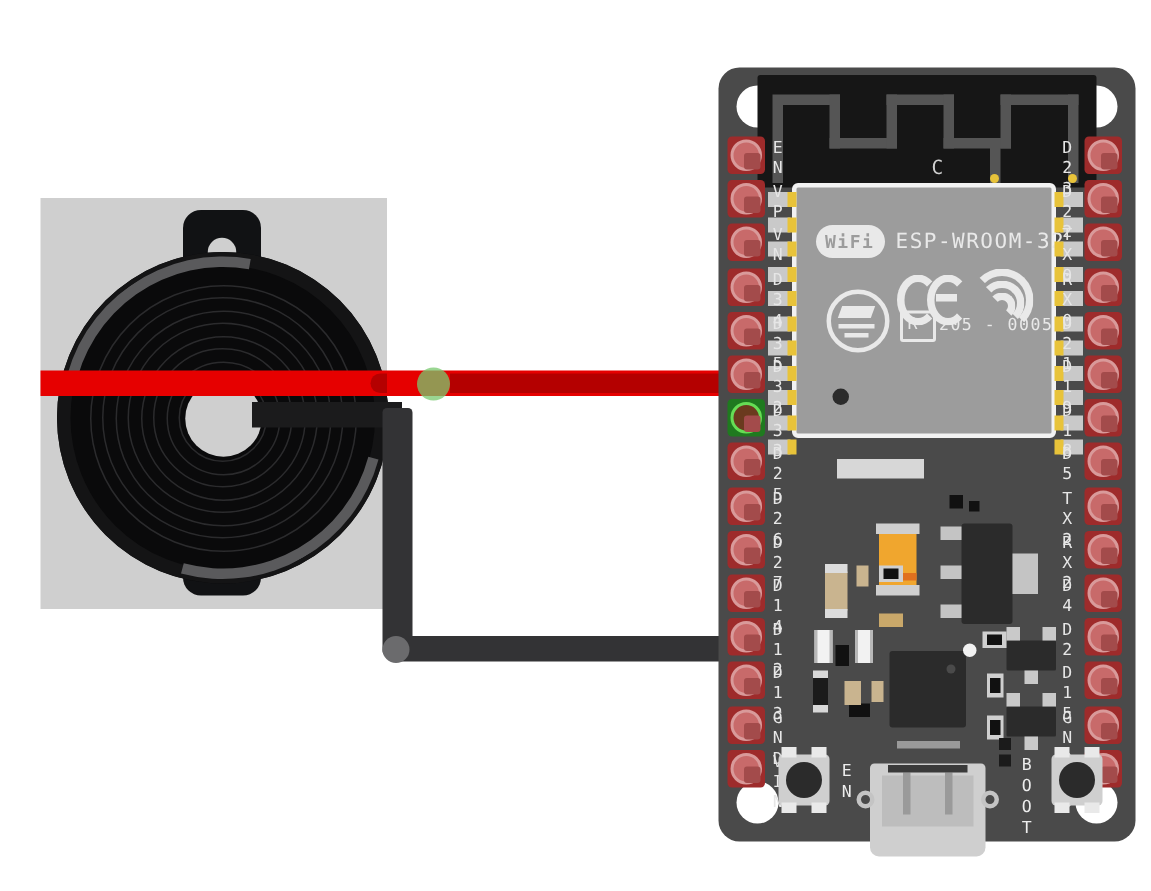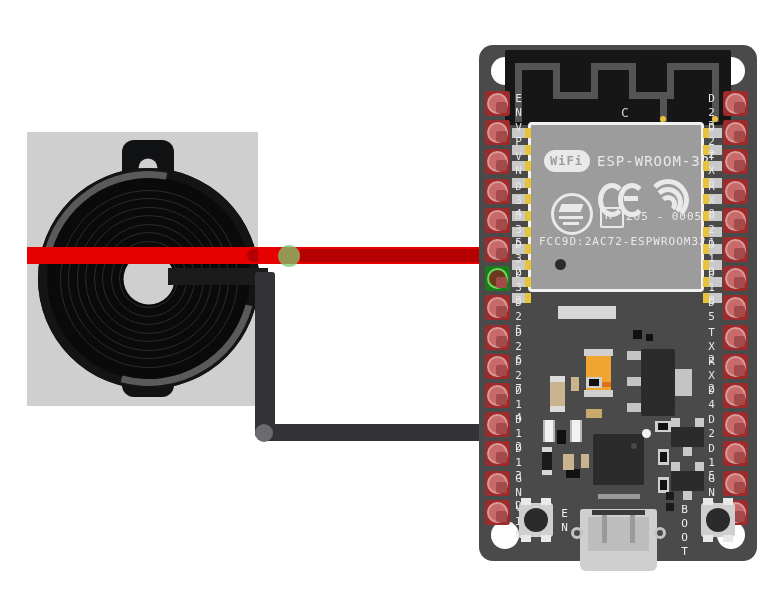--- a/index.html
+++ b/index.html
@@ -160,21 +160,20 @@
 
     <div style="position:absolute;left:20px;top:68px;width:36px;height:36px;border:3px solid #e9e9e9;border-radius:50%;">
       <div style="position:absolute;left:5px;top:20px;width:24px;height:3px;background:#e9e9e9;"></div>
       <div style="position:absolute;left:9px;top:26px;width:16px;height:3px;background:#e9e9e9;"></div>
       <div style="position:absolute;left:6px;top:8px;width:22px;height:8px;background:#e9e9e9;transform:skewX(-20deg);"></div>
     </div>
 
     <div style="position:absolute;left:69px;top:82px;width:20px;height:17px;border:2px solid #e9e9e9;border-radius:2px;"></div>
     <span style="position:absolute;left:74px;top:84px;font-size:11px;color:#e9e9e9;">R</span>
     <span class="shield-txt" style="left:95px;top:85px;font-size:11px;">205 - 000519</span>
-    <span class="shield-txt" style="left:8px;top:110px;font-size:11px;">FCC9D:2AC72-ESPWROOM32</span>
     <div style="position:absolute;left:24px;top:134px;width:11px;height:11px;border-radius:50%;background:#2b2b2b;"></div>
   </div>
 
   <div id="cast-left">
       <div class="cast l" style="left: 512px; top: 128px;">
         <i></i>
       </div>
       <div class="cast l" style="left: 512px; top: 144.5px;">
         <i></i>
       </div>

